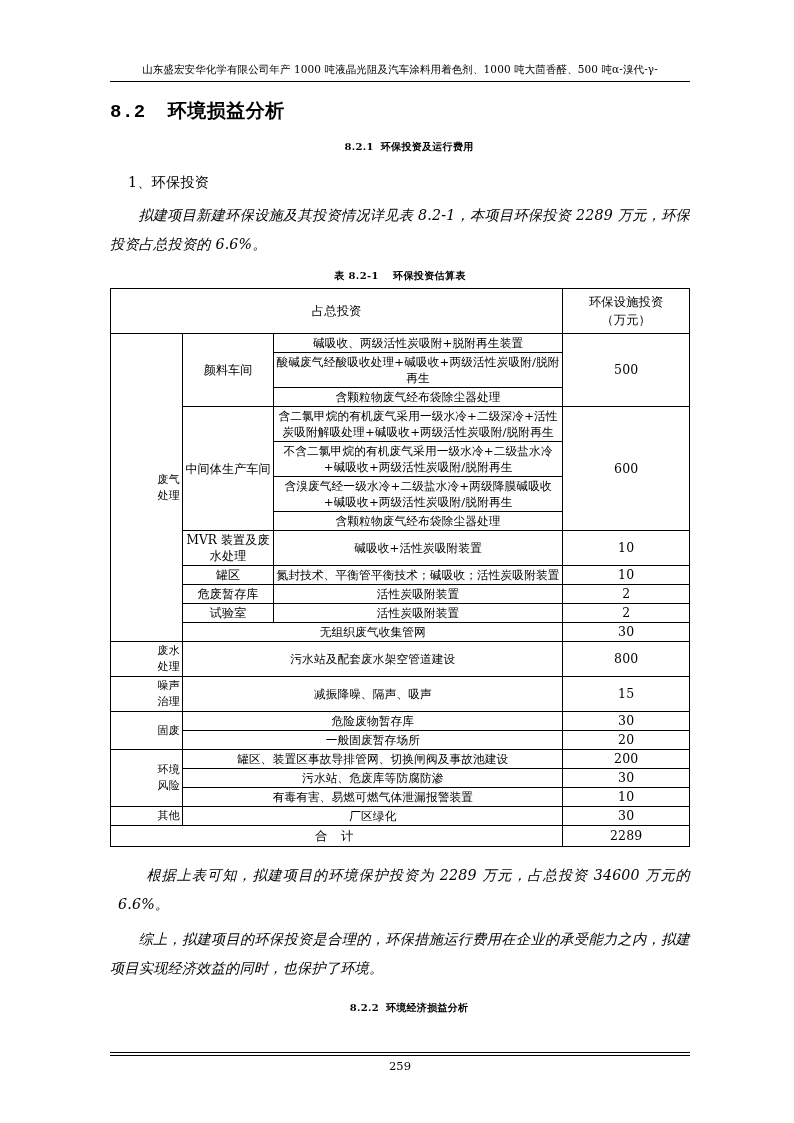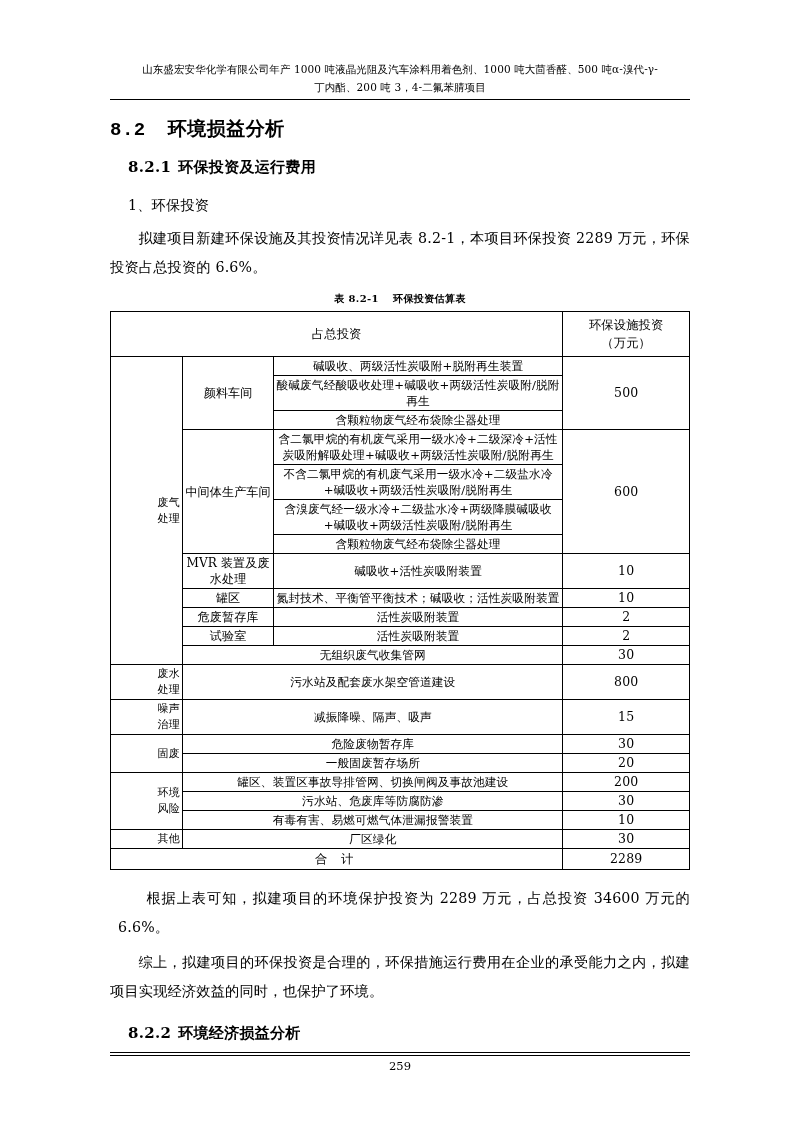--- a/index.html
+++ b/index.html
@@ -37,35 +37,36 @@
   }
   
   h1.sec {
     font-size: 19px;
     font-weight: bold;
     margin: 12px 0 14px 0;
     letter-spacing: 0.5px;
   }
   h1.sec .num { margin-right: 22px; font-family: Liberation Mono, monospace; }
   h2.subsec {
-    font-size: 15px;
+    font-size: 10px;
     font-weight: bold;
     margin: 16px 0 14px 18px;
     letter-spacing: 0.3px;
+    text-align: center;
   }
   h2.subsec .num { margin-right: 7px; }
   h2.subsec.tail { margin-top: 18px; }
   p.body {
     font-size: 14.2px;
     line-height: 29px;
     margin: 0 0 6px 0;
     text-align: justify;
     letter-spacing: 0.2px;
   }
-  p.body.indent { text-indent: 2em; }
+  p.body.indent { text-indent: 2em; font-style: italic; }
   p.listline {
     font-size: 14.2px;
     line-height: 29px;
     margin: 0 0 4px 18px;
     letter-spacing: 0.2px;
   }
   
   .table-caption {
     text-align: center;
     font-size: 10px;
@@ -125,21 +126,20 @@
     font-size: 11.5px;
   }
 </style>
 </head>
 <body>
 
 <div class="page">
 
   <div class="doc-header">
     <div>山东盛宏安华化学有限公司年产 1000 吨液晶光阻及汽车涂料用着色剂、1000 吨大茴香醛、500 吨α-溴代-γ-</div>
-    <div>丁内酯、200 吨 3，4-二氟苯腈项目</div>
   </div>
   <div class="doc-header-rule"></div>
 
   <h1 class="sec">
     <span class="num">8.2</span><span>环境损益分析</span>
   </h1>
 
   <h2 class="subsec">
     <span class="num">8.2.1</span><span>环保投资及运行费用</span>
   </h2>

